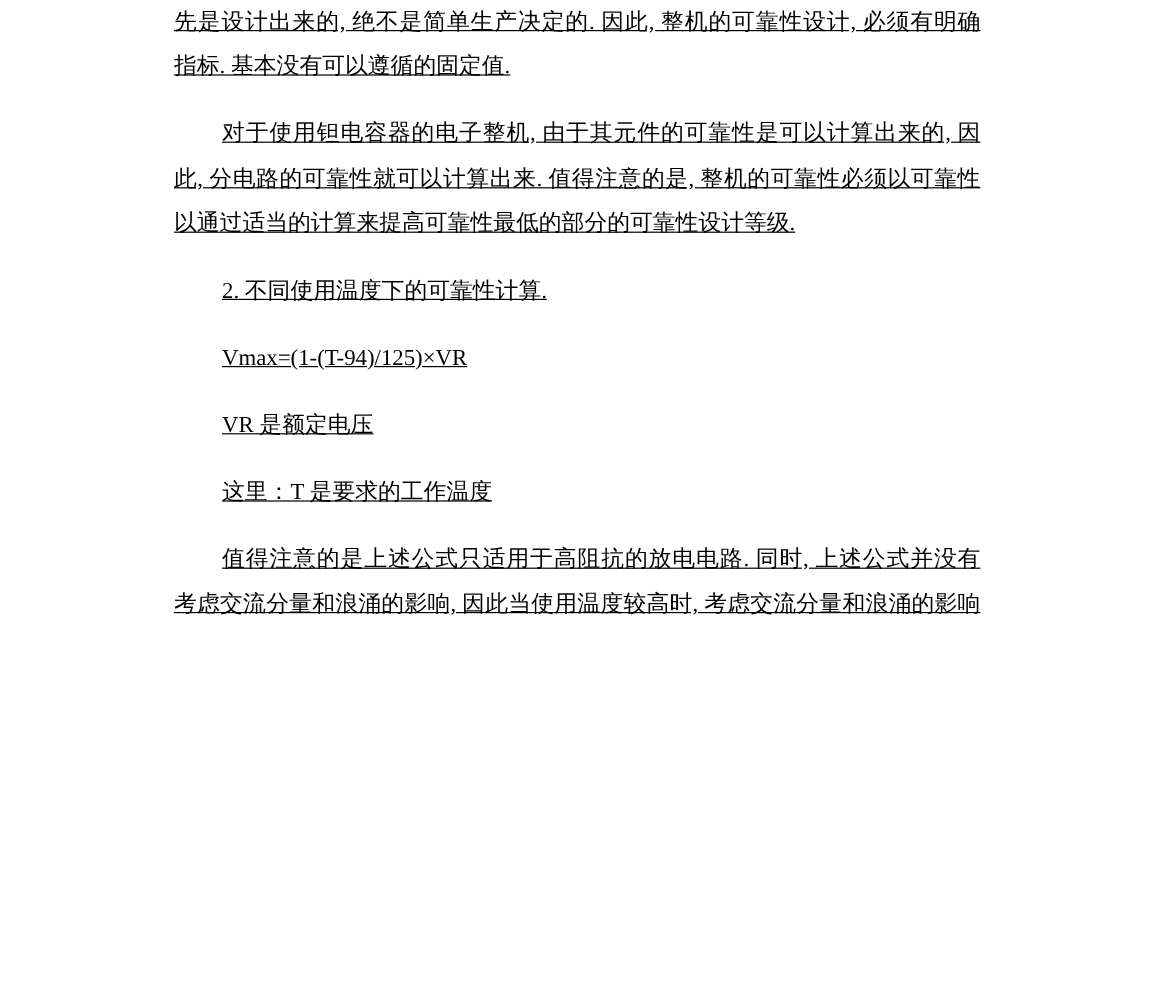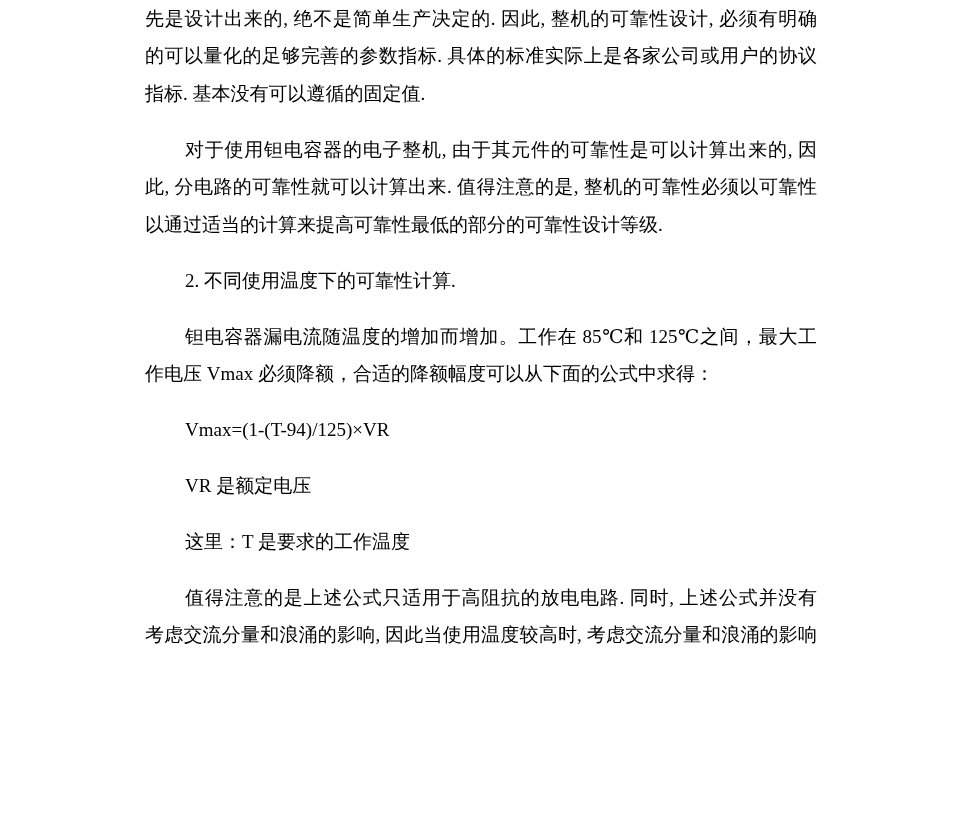--- a/index.html
+++ b/index.html
@@ -14,20 +14,21 @@
     position: absolute;
     left: 145px;
     top: 0;
     width: 672px;
     font-family: "Liberation Serif", "DejaVu Serif", serif;
     color: #000000;
     font-size: 19px;
   }
   .para {
     margin: 0 0 18.6px 0;
+    text-decoration: underline;
   }
   .line {
     line-height: 37.4px;
     height: 37.4px;
     white-space: nowrap;
     text-align: left;
     overflow: visible;
   }
   .line.fill {
     white-space: normal;
@@ -37,34 +38,29 @@
   .line.indent {
     text-indent: 40px;
   }
 </style>
 </head>
 <body>
 
 <div class="page" id="document-page">
     <div class="para">
       <div class="line fill">先是设计出来的, 绝不是简单生产决定的. 因此, 整机的可靠性设计, 必须有明确</div>
-      <div class="line fill">的可以量化的足够完善的参数指标. 具体的标准实际上是各家公司或用户的协议</div>
       <div class="line">指标. 基本没有可以遵循的固定值.</div>
     </div>
     <div class="para">
       <div class="line fill indent">对于使用钽电容器的电子整机, 由于其元件的可靠性是可以计算出来的, 因</div>
       <div class="line fill">此, 分电路的可靠性就可以计算出来. 值得注意的是, 整机的可靠性必须以可靠性</div>
       <div class="line">以通过适当的计算来提高可靠性最低的部分的可靠性设计等级.</div>
     </div>
     <div class="para">
       <div class="line indent">2. 不同使用温度下的可靠性计算.</div>
-    </div>
-    <div class="para">
-      <div class="line fill indent">钽电容器漏电流随温度的增加而增加。工作在 85℃和 125℃之间，最大工</div>
-      <div class="line">作电压 Vmax 必须降额，合适的降额幅度可以从下面的公式中求得：</div>
     </div>
     <div class="para">
       <div class="line indent">Vmax=(1-(T-94)/125)×VR</div>
     </div>
     <div class="para">
       <div class="line indent">VR 是额定电压</div>
     </div>
     <div class="para">
       <div class="line indent">这里：T 是要求的工作温度</div>
     </div>

